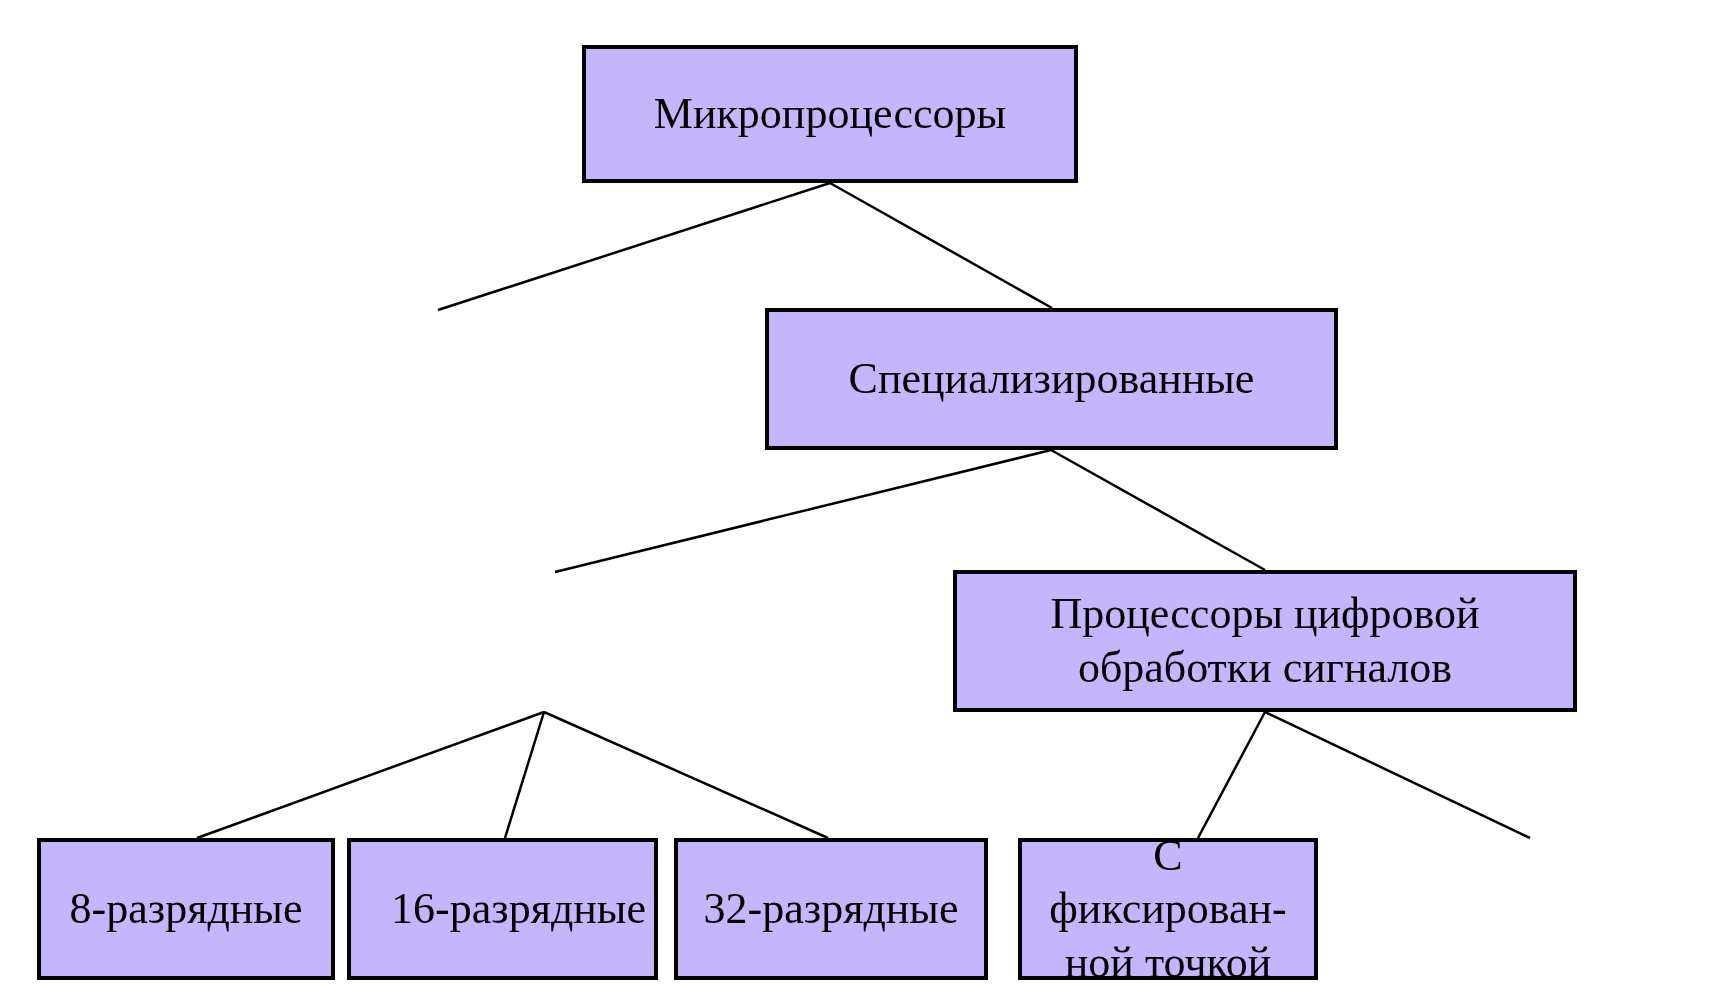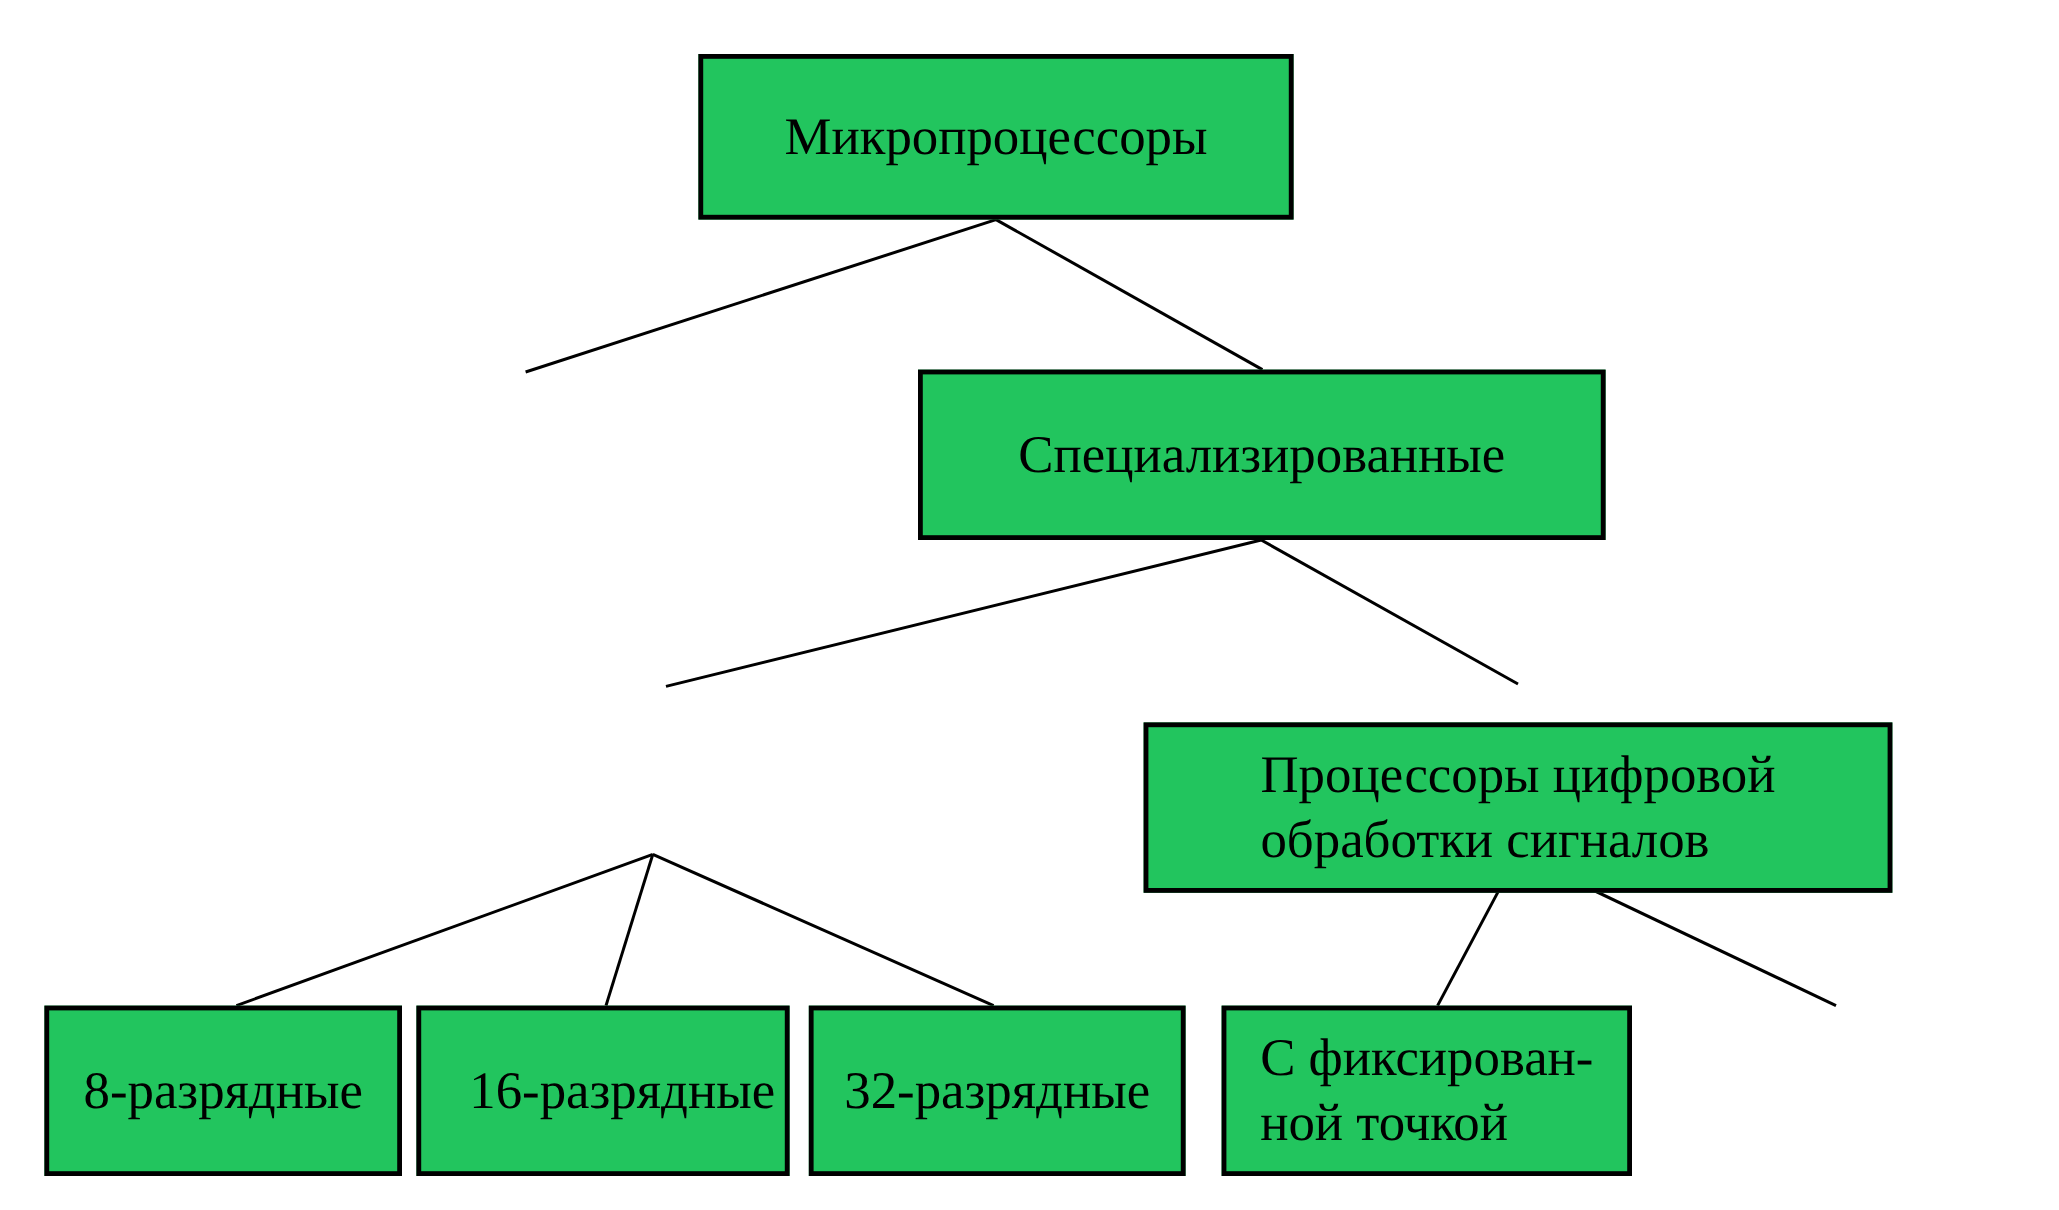--- a/index.html
+++ b/index.html
@@ -19,24 +19,25 @@
     position: absolute;
     left: 0;
     top: 0;
     width: 100%;
     height: 100%;
   }
   .node {
     position: absolute;
     box-sizing: border-box;
     border: 4px solid #000000;
-    background: #22c55e;
+    background: #c4b5fd;
     display: flex;
     align-items: center;
     justify-content: center;
+    text-align: center;
     color: #000000;
     font-size: 44px;
     line-height: 1.22;
   }
   .node .label {
     white-space: pre-line;
     padding: 0 8px;
   }
 </style>
 </head>
@@ -59,36 +60,36 @@
   <div class="node" style="left: 582px; top: 45px; width: 496px; height: 138px;">
     <span class="label">Микропроцессоры</span>
   </div>
 
 
   <div class="node" style="left: 765px; top: 308px; width: 573px; height: 142px;">
     <span class="label">Специализированные</span>
   </div>
 
 
-  <div class="node" style="left: 953px; top: 570px; width: 624px; height: 142px; margin-top: 32px;">
+  <div class="node" style="left: 953px; top: 570px; width: 624px; height: 142px;">
     <span class="label">Процессоры цифровой
 обработки сигналов</span>
   </div>
 
   <div class="node" style="left: 37px; top: 838px; width: 298px; height: 142px;">
     <span class="label">8-разрядные</span>
   </div>
 
   <div class="node" style="left: 347px; top: 838px; width: 311px; height: 142px; padding-left: 32px;">
     <span class="label">16-разрядные</span>
   </div>
 
   <div class="node" style="left: 674px; top: 838px; width: 314px; height: 142px;">
     <span class="label">32-разрядные</span>
   </div>
 
-  <div class="node" style="left: 1018px; top: 838px; width: 342px; height: 142px;">
+  <div class="node" style="left: 1018px; top: 838px; width: 300px; height: 142px;">
     <span class="label">С фиксирован-
 ной точкой</span>
   </div>
 
 
 </div>
 
 </body></html>

